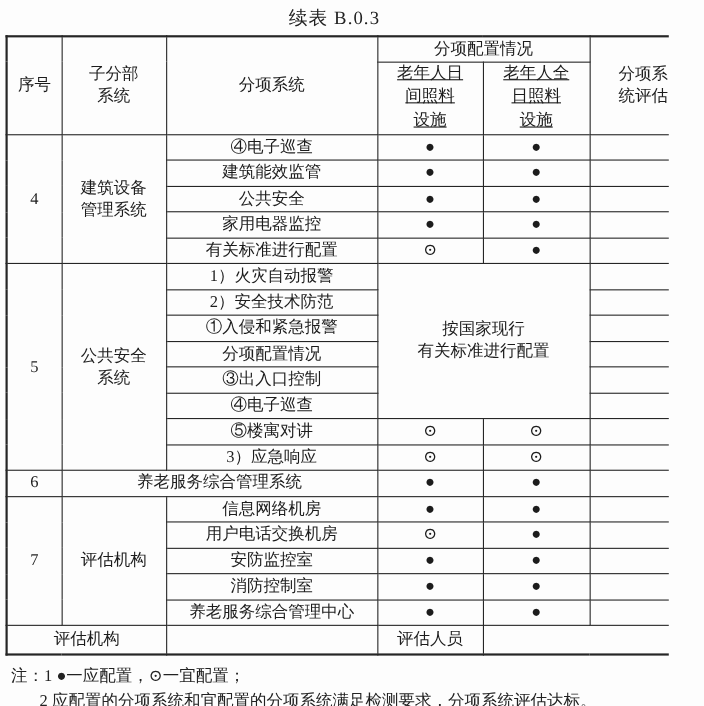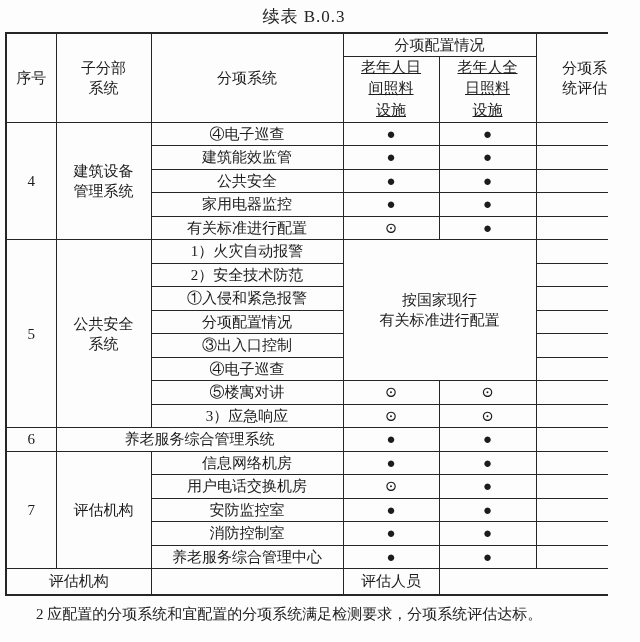--- a/index.html
+++ b/index.html
@@ -219,16 +219,17 @@
     <tr class="footer-row">
       <td colspan="2">评估机构</td>
       <td></td>
       <td>评估人员</td>
       <td colspan="2"></td>
     </tr>
   </tbody>
     </table>
 
   <div class="notes">
+    <div class="note-line-1">注：1 ●一应配置，⊙一宜配置；</div>
     <div class="note-line-2">2 应配置的分项系统和宜配置的分项系统满足检测要求，分项系统评估达标。</div>
   </div>
 
 </div>
 
 </body></html>

